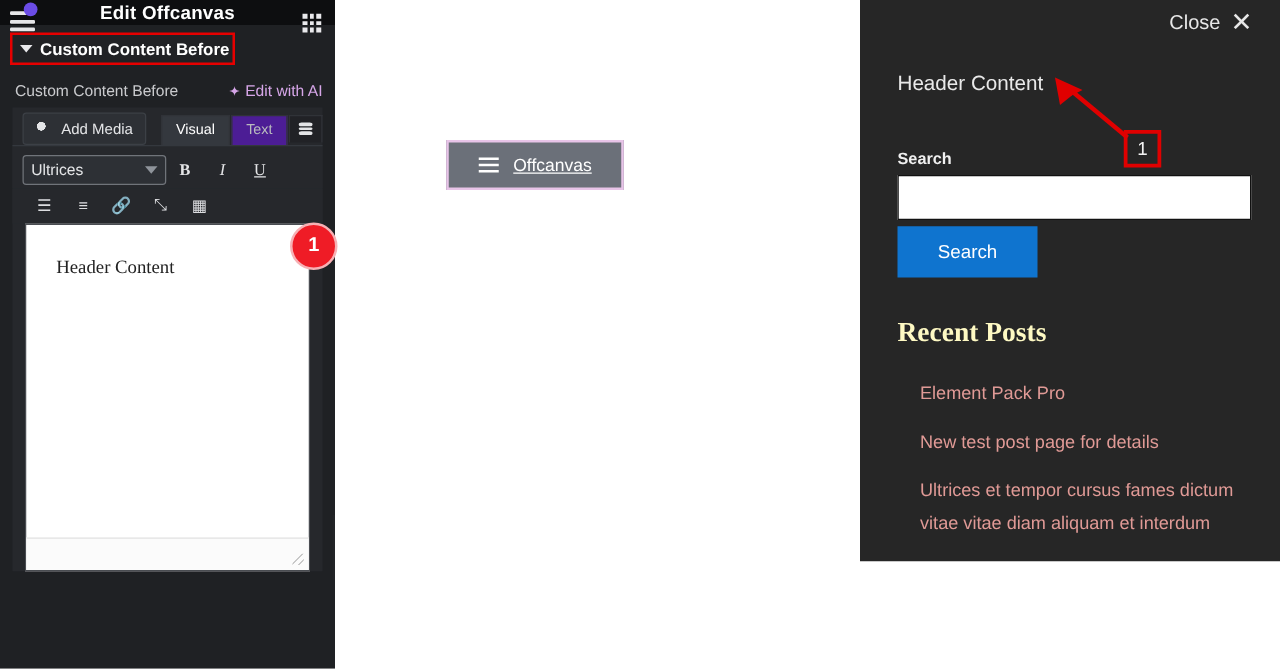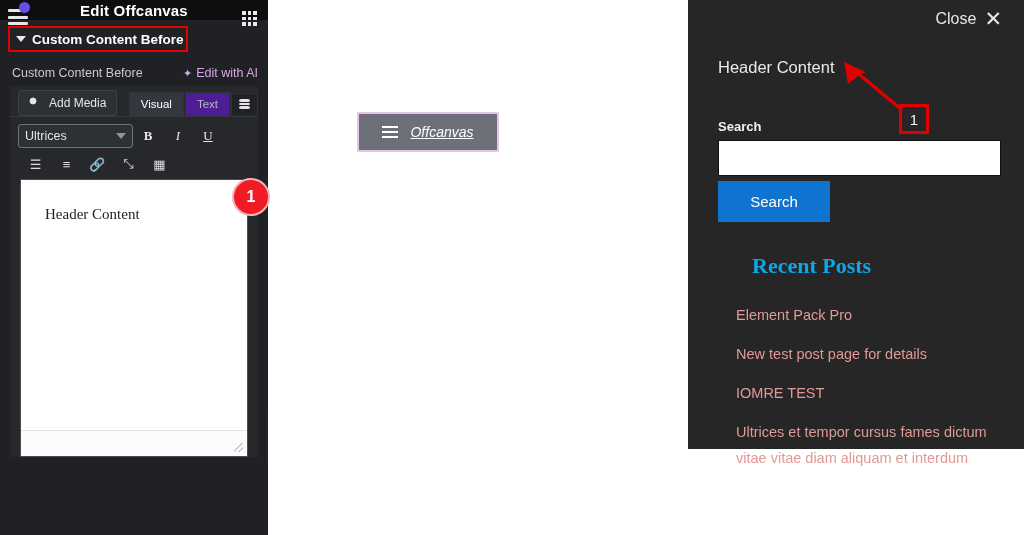--- a/index.html
+++ b/index.html
@@ -100,21 +100,21 @@
   }
   .media-glyph {
     width: 14px; height: 13px;
     background: #e4e5e7;
     -webkit-mask: radial-gradient(circle at 4px 4px, #000 3.4px, transparent 3.6px) ;
     position: relative; border-radius: 2px;
   }
   .media-glyph::after {
     content:""; position:absolute; right:-1px; top:1px; width:3px; height:9px; background:#26282c;
   }
-  .mode-tabs { display: flex; align-items: center; }
+  .mode-tabs { display: flex; align-items: flex-start; }
   .mode-tab {
     padding: 5px 11px 6px;
     font-size: 11.5px; color: #b9bbbe;
     background: #4c1d95;
     border: 1px solid #303338; border-bottom: none;
     margin-left: 1px;
   }
   .mode-tab.active { background: #34383e; color: #ffffff; }
   .mode-icon-tab {
     padding: 4px 7px 5px;
@@ -200,21 +200,20 @@
     border-radius: 0 3px 3px 0;
     display: flex; align-items: center; justify-content: center;
     color: #cfd0d3; font-size: 11px;
   }
 
   
   .canvas {
     position: absolute; left: 268px; top: 0;
     width: 353px; height: 535px;
     background: #ffffff;
-    font-style: italic;
   }
   .offcanvas-btn {
     position: absolute; left: 89px; top: 112px;
     width: 142px; height: 40px;
     background: #6b7079;
     border: 2px solid #e8c4e8;
     display: flex; align-items: center; justify-content: center; gap: 12px;
   }
   .oc-burger { display:flex; flex-direction:column; gap:3px; }
   .oc-burger i { display:block; width: 16px; height: 2px; background:#ffffff; }
@@ -250,23 +249,22 @@
   .oc-search-btn {
     position: absolute; left: 30px; top: 181px;
     width: 112px; height: 41px;
     background: #0f74cf;
     color: #ffffff; font-size: 15px;
     display: flex; align-items: center; justify-content: center;
     border: none;
   }
   .oc-recent {
     position: absolute; left: 30px; top: 253px;
-    color: #0ea5e9; font-size: 22px; font-weight: bold;
+    color: #fef9c3; font-size: 22px; font-weight: bold;
     font-family: "Liberation Serif", serif;
-    margin-left: 34px;
   }
   .oc-posts {
     position: absolute; left: 48px; top: 302px;
     width: 272px;
     list-style: none;
   }
   .oc-posts li {
     color: #e09a96;
     font-size: 14.5px;
     line-height: 26px;
@@ -405,21 +403,20 @@
 
     <div class="oc-search-label">Search</div>
     <input class="oc-search-input" type="text" placeholder="" style="">
     <button class="oc-search-btn">Search</button>
 
     <div class="oc-recent">Recent Posts</div>
 
     <ul class="oc-posts">
       <li><a style="color:inherit;text-decoration:none">Element Pack Pro</a></li>
       <li><a style="color:inherit;text-decoration:none">New test post page for details</a></li>
-      <li><a style="color:inherit;text-decoration:none">IOMRE TEST</a></li>
       <li><a style="color:inherit;text-decoration:none">Ultrices et tempor cursus fames dictum vitae vitae diam aliquam et interdum</a></li>
     </ul>
   </div>
 
   <svg class="anno-arrow" viewBox="0 0 72 58">
     <line x1="66" y1="52" x2="18" y2="12" stroke="#e00000" stroke-width="3.5"></line>
     <polygon points="8,4 30,14 18,20" fill="#e00000"></polygon>
     <polygon points="8,4 12,26 22,18" fill="#e00000"></polygon>
   </svg>
   <div class="anno-box">1</div>

